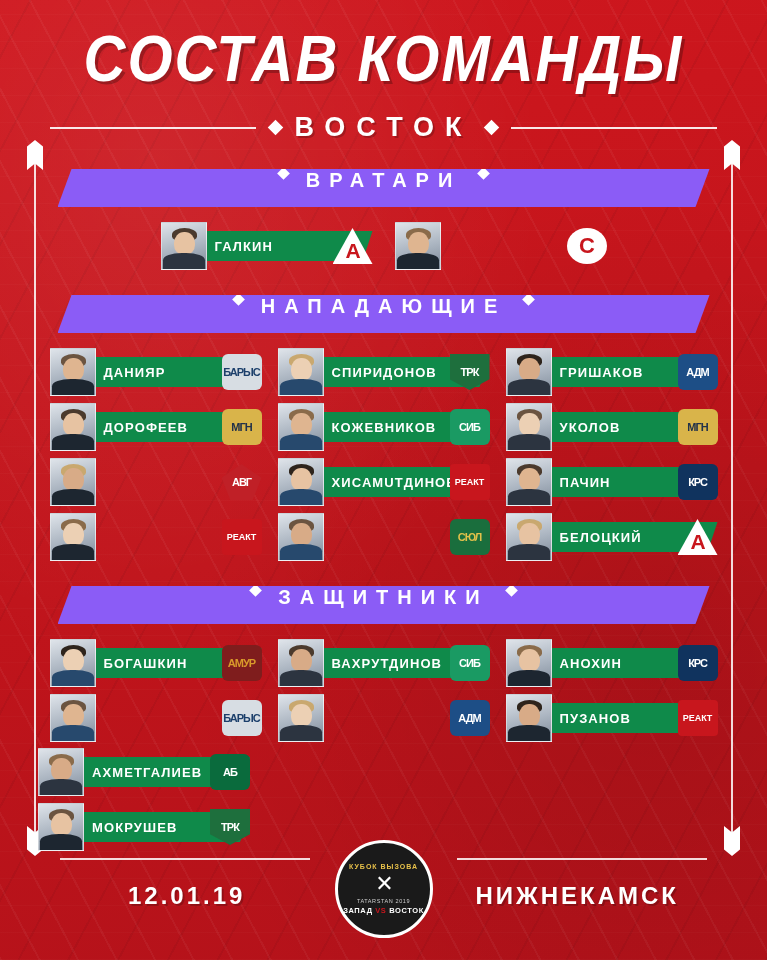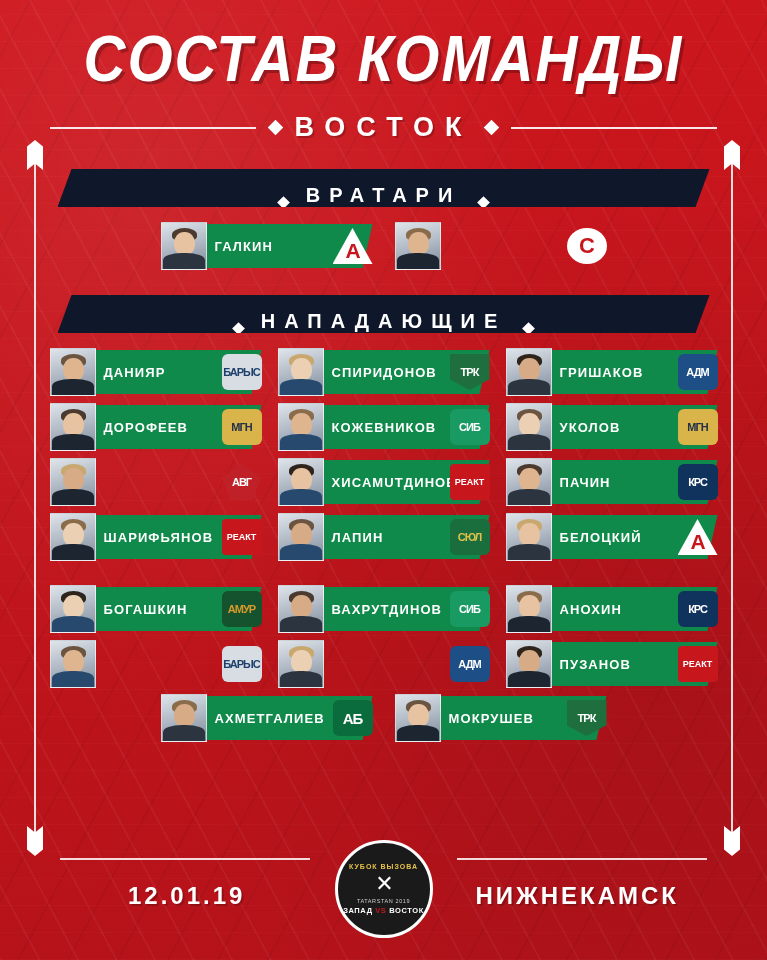--- a/index.html
+++ b/index.html
@@ -109,23 +109,23 @@
 
   
   .section {
     margin-top: 26px;
   }
   .banner {
     position: relative;
     margin: 0 auto;
     width: 652px;
     height: 38px;
-    background: #0f172a;
-    display: flex;
-    align-items: flex-end;
+    background: #8b5cf6;
+    display: flex;
+    align-items: flex-start;
     justify-content: center;
     gap: 18px;
     clip-path: polygon(14px 0, 100% 0, calc(100% - 14px) 100%, 0 100%);
     box-shadow: 2px 2px 0 rgba(0,0,0,0.18);
   }
   .banner-text {
     color: #fff;
     font-size: 20px;
     font-weight: bold;
     letter-spacing: 9px;
@@ -193,21 +193,21 @@
     background: #2c3440;
   }
   .photo.dark .body { background: #1d2630; }
   .photo.blue .body { background: #27496d; }
 
   .namebar {
     position: relative;
     z-index: 2;
     margin-left: -4px;
     flex: 1;
-    height: 44px;
+    height: 30px;
     background: #0f8a4a;
     display: flex;
     align-items: center;
     clip-path: polygon(0 0, 100% 0, calc(100% - 10px) 100%, 0 100%);
     box-shadow: 2px 2px 0 rgba(0,0,0,0.16);
   }
   .namebar .pname {
     color: #fff;
     font-size: 13px;
     font-weight: bold;
@@ -251,23 +251,23 @@
   .lg-avtomobilist .shape { background: #fff; color: #c8161d; clip-path: polygon(50% 0,100% 100%,0 100%); border-radius:0; font-size: 21px; padding-top: 9px; box-sizing: border-box; }
   .lg-spartak .shape     { background: #fff; color: #c8161d; border-radius: 50%; font-size: 22px; }
   .lg-barys .shape       { background: #d7dde3; color: #1c3f6b; font-size: 11px; border-radius: 6px; }
   .lg-traktor .shape     { background: #1e6f3d; color: #fff; font-size: 11px; clip-path: polygon(0 0,100% 0,100% 70%,50% 100%,0 70%); border-radius:0; }
   .lg-admiral .shape     { background: #1d4e86; color: #fff; font-size: 11px; border-radius: 6px; }
   .lg-metallurg .shape   { background: #d9b44a; color: #23324a; font-size: 11px; border-radius: 6px; }
   .lg-sibir .shape       { background: #1a9a63; color: #fff; font-size: 11px; border-radius: 6px; }
   .lg-avangard .shape    { background: #c02027; color: #fff; font-size: 11px; clip-path: polygon(50% 0,100% 38%,78% 100%,22% 100%,0 38%); border-radius:0; }
   .lg-neftekhimik .shape { background: #c8161d; color: #fff; font-size: 9px; border-radius: 4px; letter-spacing: 0; }
   .lg-salavat .shape     { background: #1a6e3d; color: #e2c14a; font-size: 11px; border-radius: 6px; }
-  .lg-amur .shape        { background: #14532d; color: #d99a2b; font-size: 11px; border-radius: 6px; }
+  .lg-amur .shape        { background: #7f1d1d; color: #d99a2b; font-size: 11px; border-radius: 6px; }
   .lg-kunlun .shape      { background: #10335e; color: #fff; font-size: 11px; border-radius: 6px; }
-  .lg-akbars .shape      { background: #0a6b3d; color: #fff; font-size: 15px; border-radius: 6px; }
+  .lg-akbars .shape      { background: #0a6b3d; color: #fff; font-size: 11px; border-radius: 6px; }
 
   
   .footer {
     position: absolute;
     left: 0;
     right: 0;
     bottom: 0;
     height: 120px;
   }
   .footer-rule {
@@ -514,56 +514,55 @@
             <div class="logo lg-kunlun" title="Кунлунь">
               <div class="shape">КРС</div>
             </div>
           </div>
           <div class="player">
             <div class="photo dark">
               <div class="hair" style="background: rgb(138, 107, 74);"></div>
               <div class="face" style="background: rgb(236, 208, 180);"></div>
               <div class="body"></div>
             </div>
-            <div class="namebar">
-              <span class="pname">Шарифьянов</span>
-            </div>
             <div class="logo lg-neftekhimik" title="Нефтехимик">
               <div class="shape">РЕАКТ</div>
             </div>
           </div>
           <div class="player">
             <div class="photo blue">
               <div class="hair" style="background: rgb(107, 84, 64);"></div>
               <div class="face" style="background: rgb(216, 171, 135);"></div>
               <div class="body"></div>
             </div>
-            <div class="namebar">
-              <span class="pname">Лапин</span>
-            </div>
             <div class="logo lg-salavat" title="Салават">
               <div class="shape">СЮЛ</div>
             </div>
           </div>
           <div class="player">
             <div class="photo ">
               <div class="hair" style="background: rgb(201, 168, 111);"></div>
               <div class="face" style="background: rgb(231, 195, 162);"></div>
               <div class="body"></div>
             </div>
             <div class="namebar">
               <span class="pname">Белоцкий</span>
             </div>
             <div class="logo lg-avtomobilist" title="Автомобилист">
               <div class="shape">А</div>
             </div>
           </div>
         </div>
       </div>
       <div class="section">
+        <div class="banner">
+          <div class="diamond"></div>
+          <div class="banner-text">Защитники</div>
+          <div class="diamond"></div>
+        </div>
         <div class="grid">
           <div class="player">
             <div class="photo blue">
               <div class="hair" style="background: rgb(46, 36, 28);"></div>
               <div class="face" style="background: rgb(236, 208, 180);"></div>
               <div class="body"></div>
             </div>
             <div class="namebar">
               <span class="pname">Богашкин</span>
             </div>
@@ -626,21 +625,21 @@
             <div class="namebar">
               <span class="pname">Пузанов</span>
             </div>
             <div class="logo lg-neftekhimik" title="Нефтехимик">
               <div class="shape">РЕАКТ</div>
             </div>
           </div>
         </div>
       </div>
       <div class="section" style="margin-top: 4px;">
-        <div class="grid center2" style="margin-top: 8px;">
+        <div class="grid center2" style="margin-top: 8px; flex-direction: column;">
           <div class="player">
             <div class="photo ">
               <div class="hair" style="background: rgb(138, 107, 74);"></div>
               <div class="face" style="background: rgb(216, 171, 135);"></div>
               <div class="body"></div>
             </div>
             <div class="namebar">
               <span class="pname">Ахметгалиев</span>
             </div>
             <div class="logo lg-akbars" title="Ак Барс">

